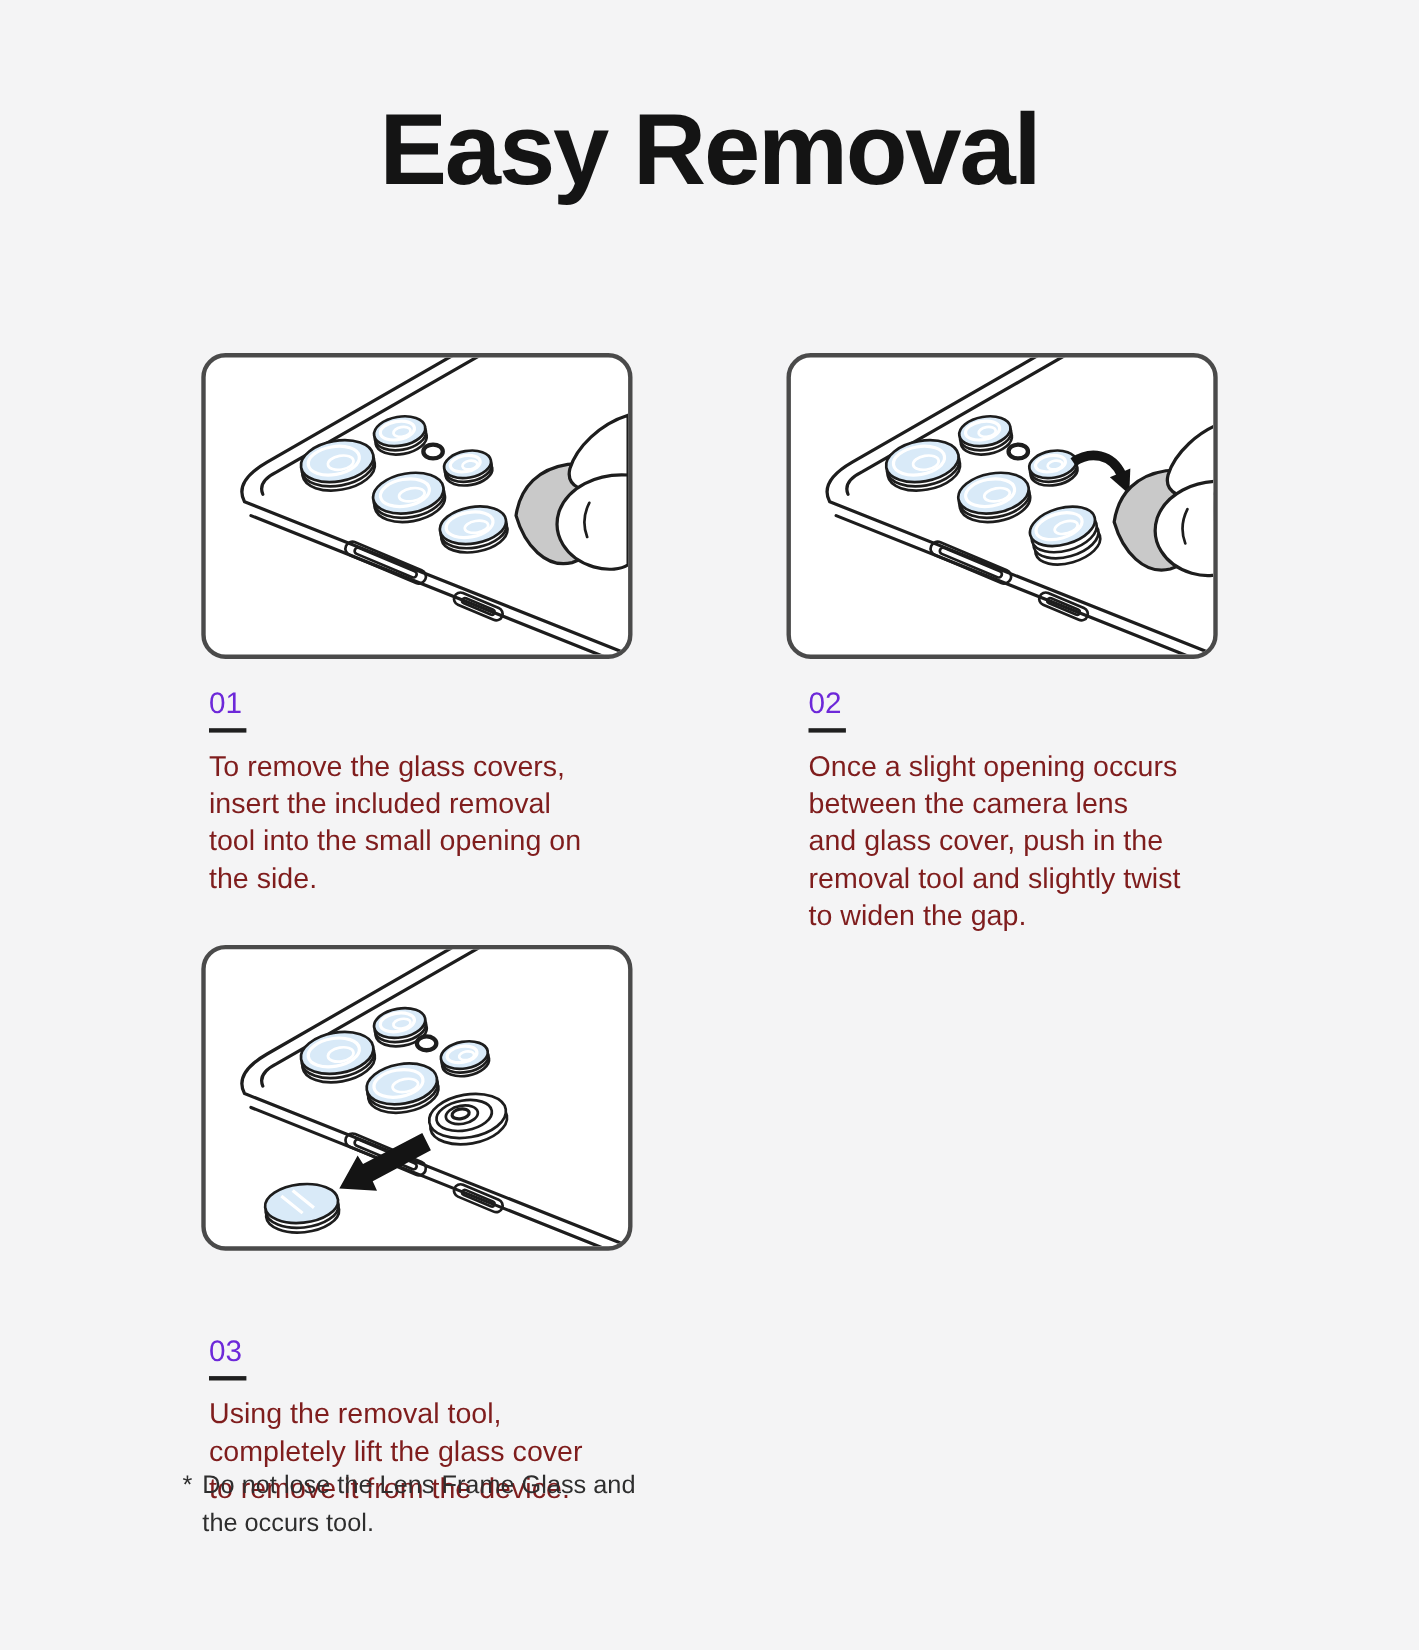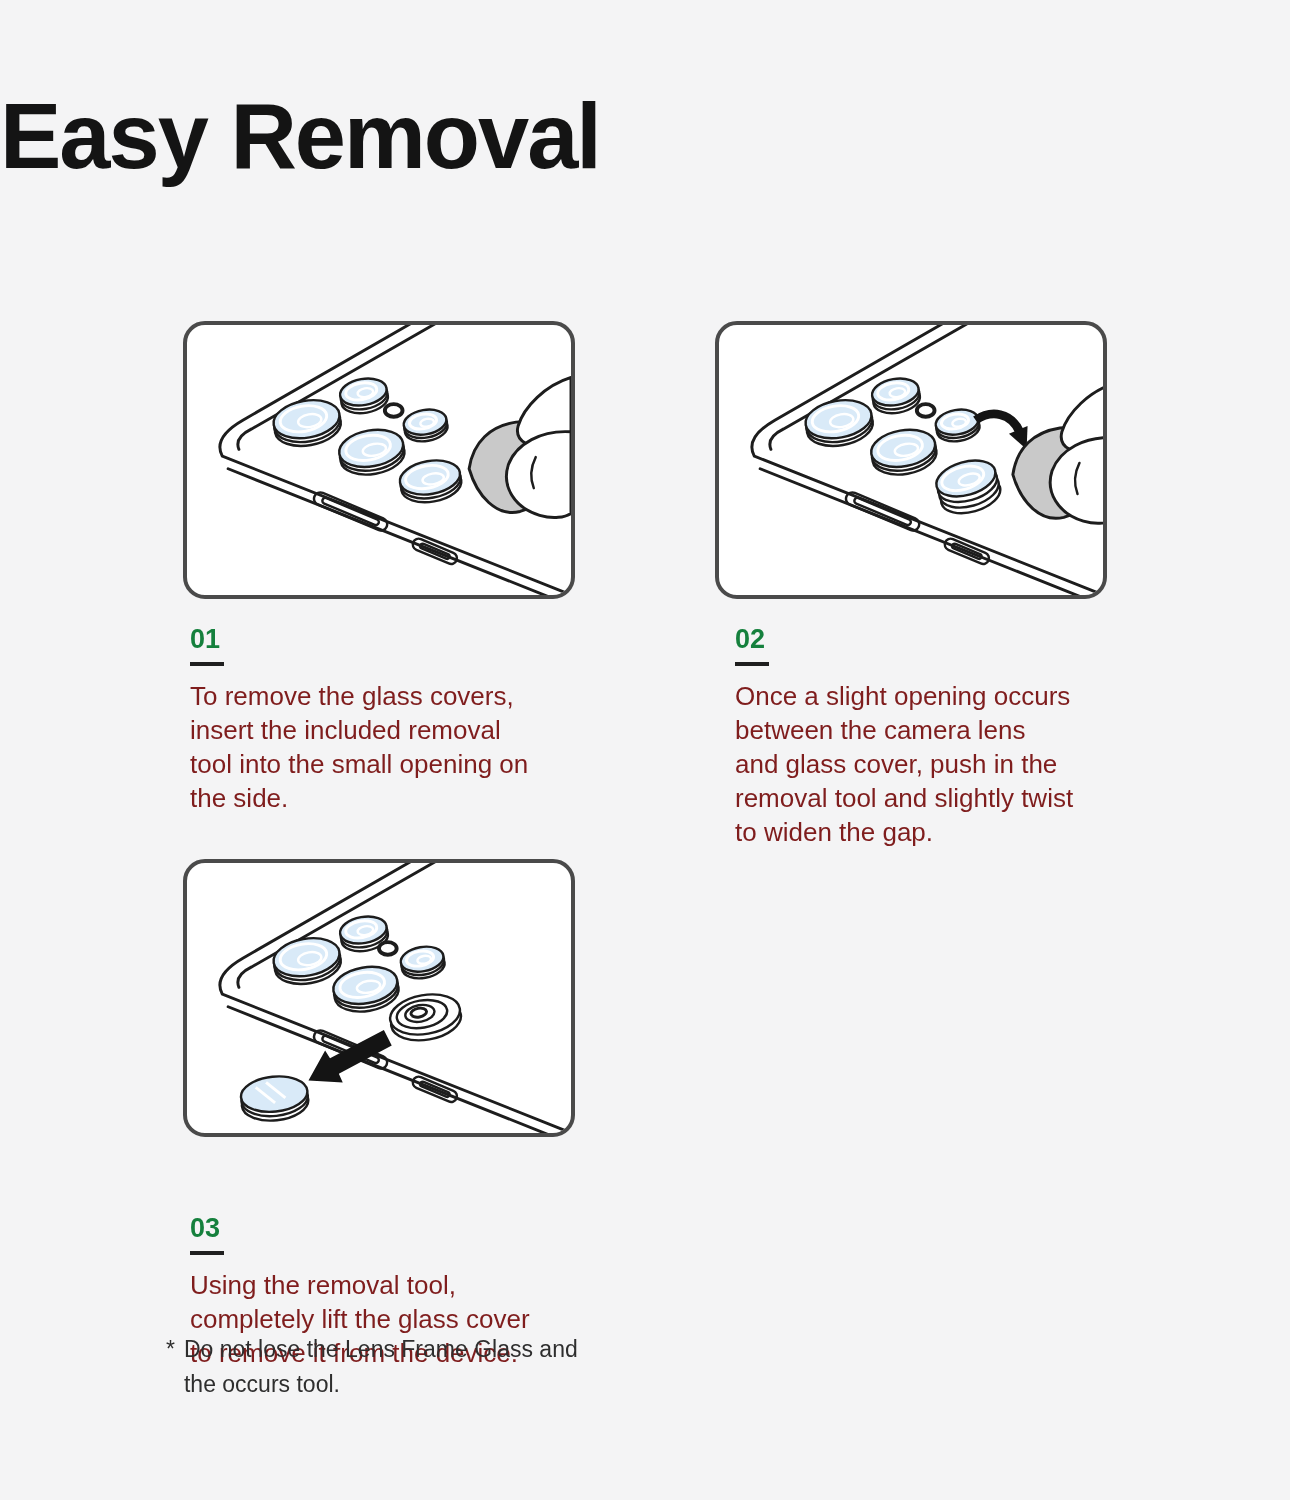--- a/index.html
+++ b/index.html
@@ -5,21 +5,21 @@
   html,body{margin:0;padding:0;}
   body{
     width:1290px;height:1500px;
     background:#f4f4f5;
     font-family:"Liberation Sans", sans-serif;
     position:relative;
     overflow:hidden;
   }
   .title{
     position:absolute;top:84px;left:0;right:0;
-    margin:0;text-align:left;
+    margin:0;text-align:center;
     font-size:92px;font-weight:800;letter-spacing:-2px;
     color:#141414;
   }
   .panel{
     position:absolute;width:392px;height:278px;
     background:#ffffff;
     border:4px solid #4a4a4a;
     border-radius:22px;
     box-sizing:border-box;
     overflow:hidden;
@@ -27,21 +27,21 @@
   .panel svg{display:block;width:100%;height:100%;}
   .panel1{left:183px;top:321px;}
   .panel2{left:715px;top:321px;}
   .panel3{left:183px;top:859px;}
   .step{position:absolute;}
   .step1{left:190px;top:624px;}
   .step2{left:714px;top:624px;margin-left:21px;}
   .step3{left:190px;top:1213px;}
   .step-num{
     display:inline-block;
-    font-size:27px;font-weight:700;color:#15803d;
+    font-size:27px;font-weight:400;color:#6d28d9;
     border-bottom:4px solid #1f1f1f;
     padding:0 4px 7px 0;
   }
   .step-desc{
     margin:13px 0 0 0;
     font-size:26px;line-height:34px;color:#7f1d1d;
     white-space:pre-line;
   }
   .footnote{
     position:absolute;left:166px;top:1332px;

